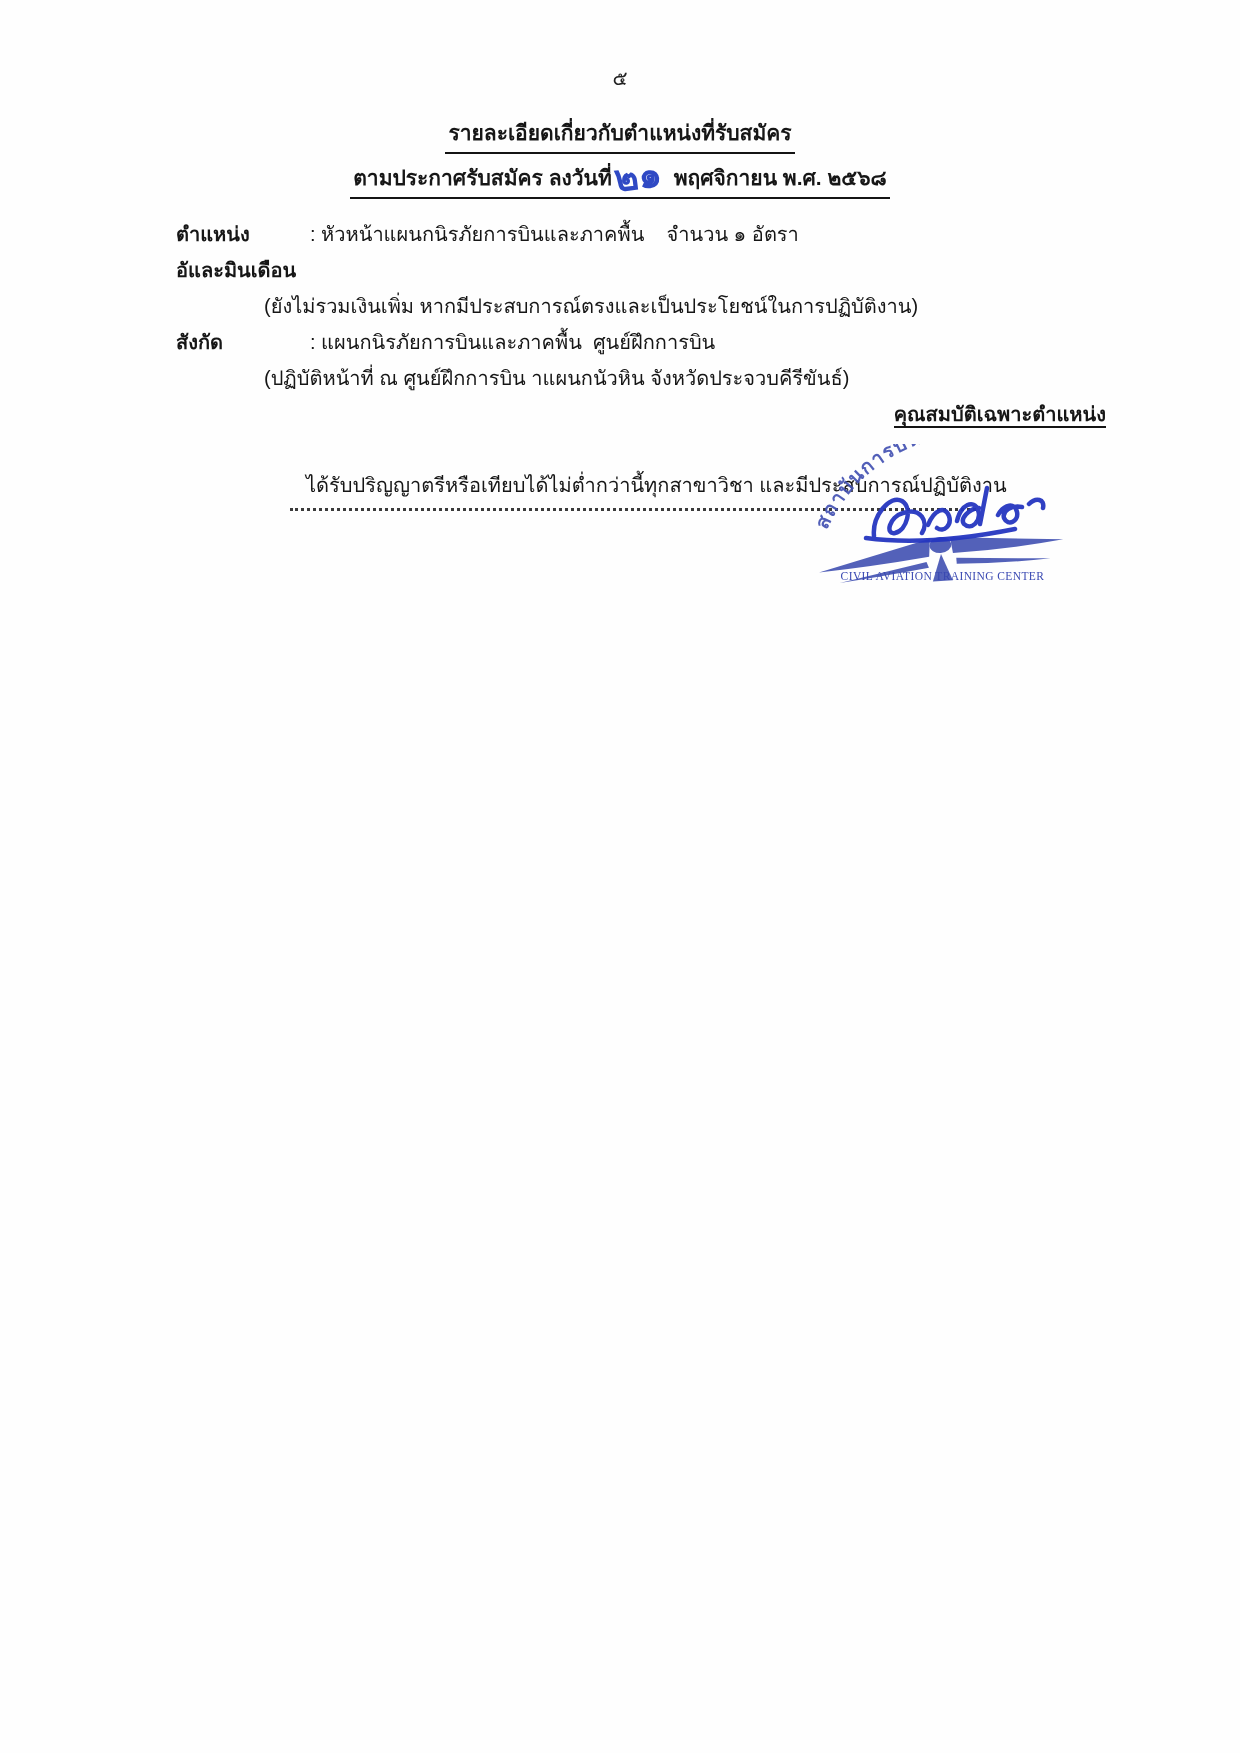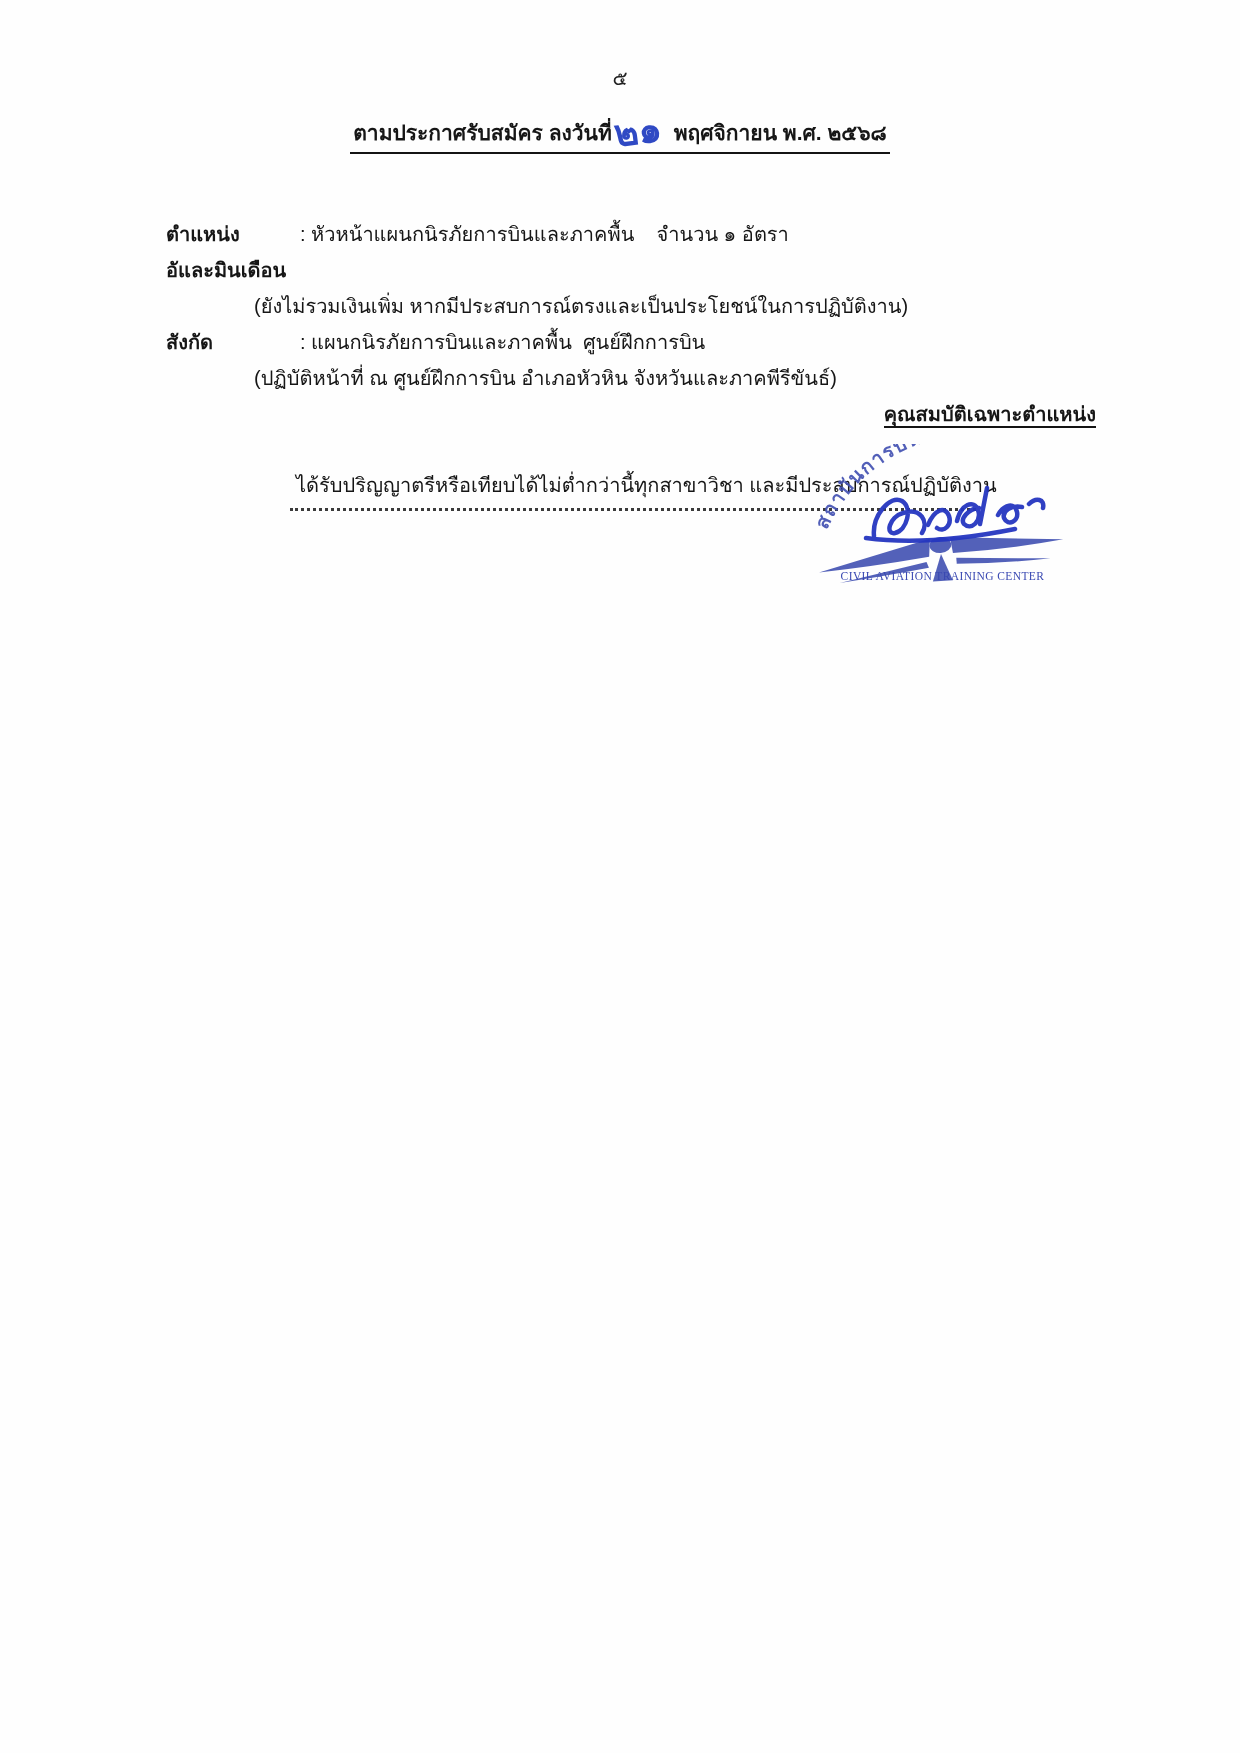--- a/index.html
+++ b/index.html
@@ -30,21 +30,21 @@
     display:inline-block;
     color:#2f49c4;
     font-size:37px;
     font-weight:600;
     transform:rotate(-7deg);
     margin:0 12px 0 2px;
     position:relative; top:4px;
     line-height:20px;
   }
   .doc-body {
-    position:absolute; left:166px; top:216px; width:930px;
+    position:absolute; left:176px; top:216px; width:930px;
     font-size:20px; line-height:36px;
   }
   .row { display:flex; }
   .field-label { width:134px; flex:none; font-weight:bold; }
   .field-value { flex:1; white-space:pre-wrap; }
   .field-note { margin-left:88px; }
   .section-heading { font-weight:bold;text-align:right; }
   .heading-underline { border-bottom:2px solid #141414; padding-bottom:1px; }
   .para-line { white-space:pre-wrap; }
   .para-line.indent { text-indent:130px;margin-top:35px; }
@@ -64,38 +64,41 @@
 </style>
 </head>
 <body>
 
 <div class="page">
 
   <div class="page-number">๕</div>
 
   <div class="title-block">
     <div class="title-row">
+      <span class="title-underline">รายละเอียดเกี่ยวกับตำแหน่งที่รับสมัคร</span>
+    </div>
+    <div class="title-row">
       <span class="title-underline"><span>ตามประกาศรับสมัคร  ลงวันที่</span><span class="handwritten-date">๒๑</span><span>พฤศจิกายน  พ.ศ. ๒๕๖๘</span></span>
     </div>
   </div>
 
   <div class="doc-body">
     <div class="row">
       <div class="field-label">ตำแหน่ง</div>
       <div class="field-value">: หัวหน้าแผนกนิรภัยการบินและภาคพื้น&nbsp;&nbsp;&nbsp;&nbsp;จำนวน ๑ อัตรา</div>
     </div>
     <div class="row">
       <div class="field-label">อัและมินเดือน</div>
     </div>
     <div class="field-note">(ยังไม่รวมเงินเพิ่ม หากมีประสบการณ์ตรงและเป็นประโยชน์ในการปฏิบัติงาน)</div>
     <div class="row">
       <div class="field-label">สังกัด</div>
       <div class="field-value">: แผนกนิรภัยการบินและภาคพื้น&nbsp;&nbsp;ศูนย์ฝึกการบิน</div>
     </div>
-    <div class="field-note">(ปฏิบัติหน้าที่ ณ ศูนย์ฝึกการบิน อำเภอหัวหิน จังหวันและภาคพีรีขันธ์)</div>
+    <div class="field-note">(ปฏิบัติหน้าที่ ณ ศูนย์ฝึกการบิน าแผนกนัวหิน จังหวัดประจวบคีรีขันธ์)</div>
     <div class="section-heading">
       <span class="heading-underline">คุณสมบัติเฉพาะตำแหน่ง</span>
     </div>
     <div class="para-line indent">ได้รับปริญญาตรีหรือเทียบได้ไม่ต่ำกว่านี้ทุกสาขาวิชา และมีประสบการณ์ปฏิบัติงาน</div>
   </div>
 
   <div class="dotted-line"></div>
 
   <div class="stamp">
     <svg class="stamp-svg" viewBox="0 0 275 150" aria-hidden="true">

